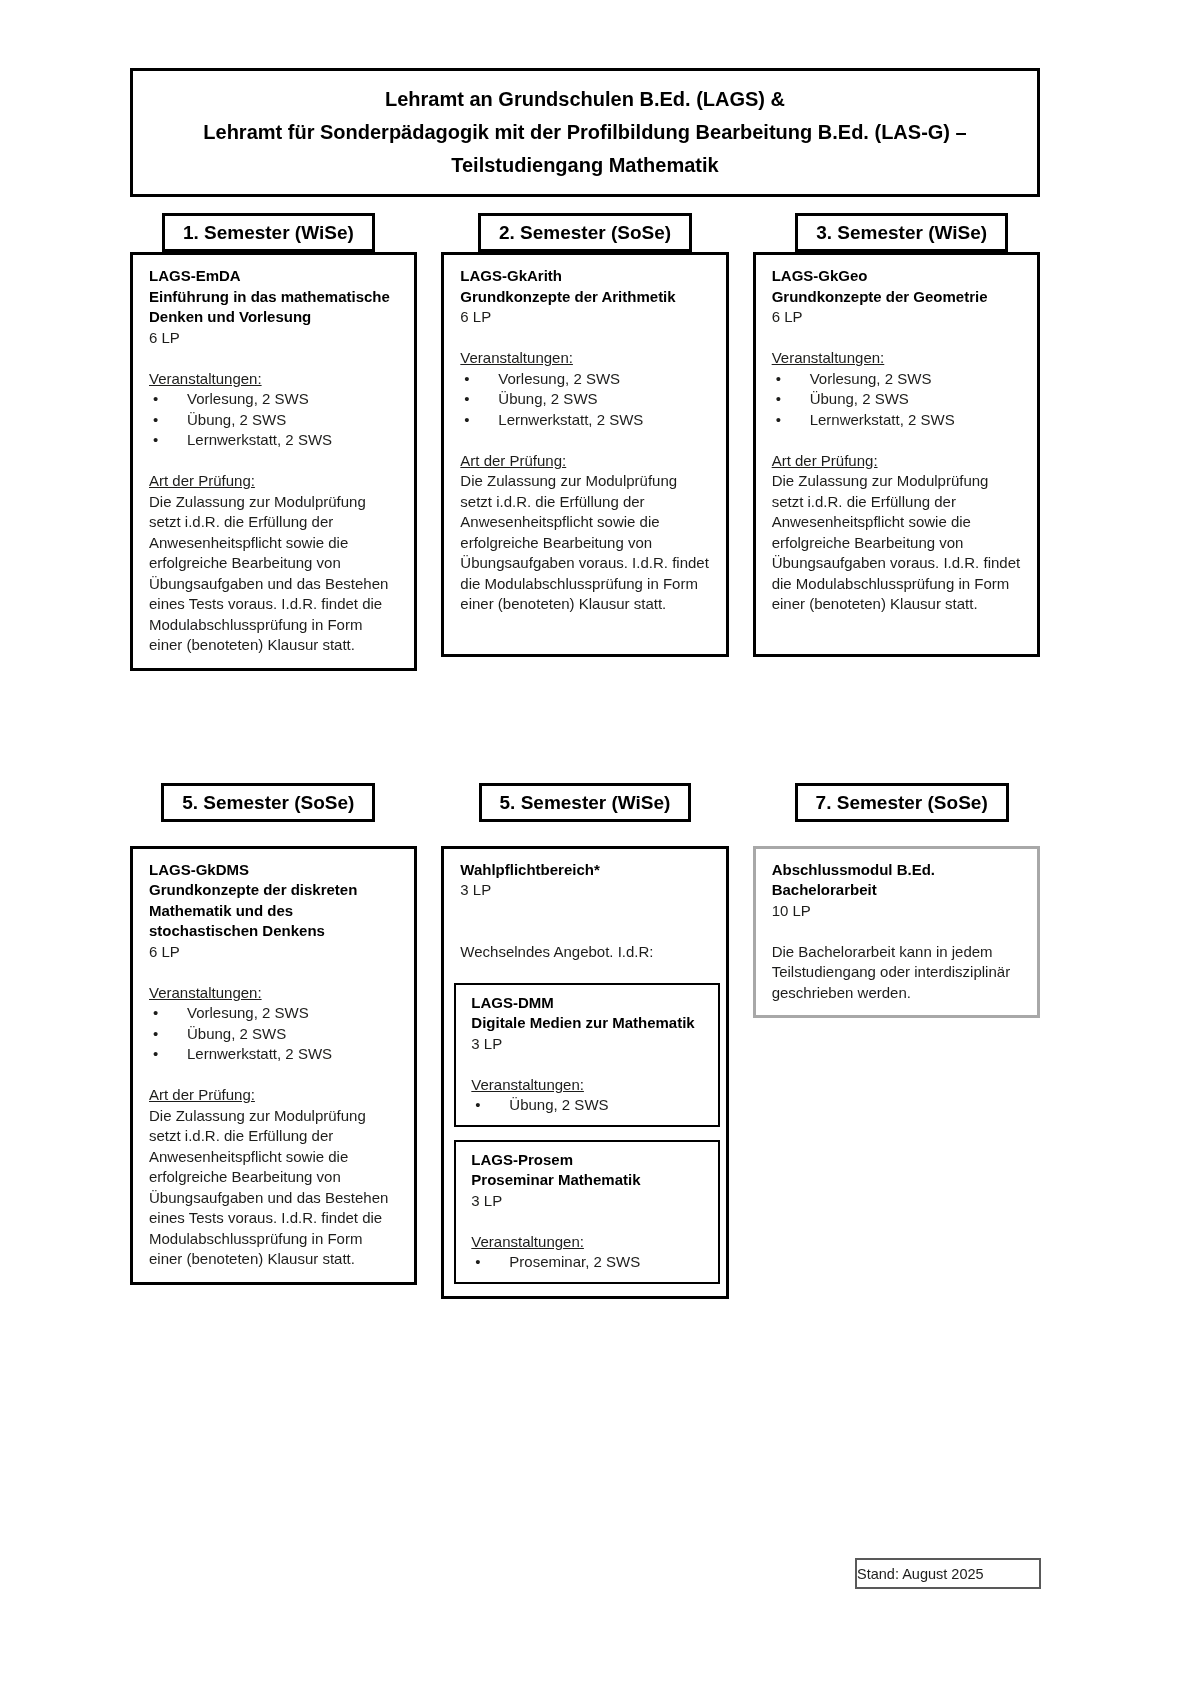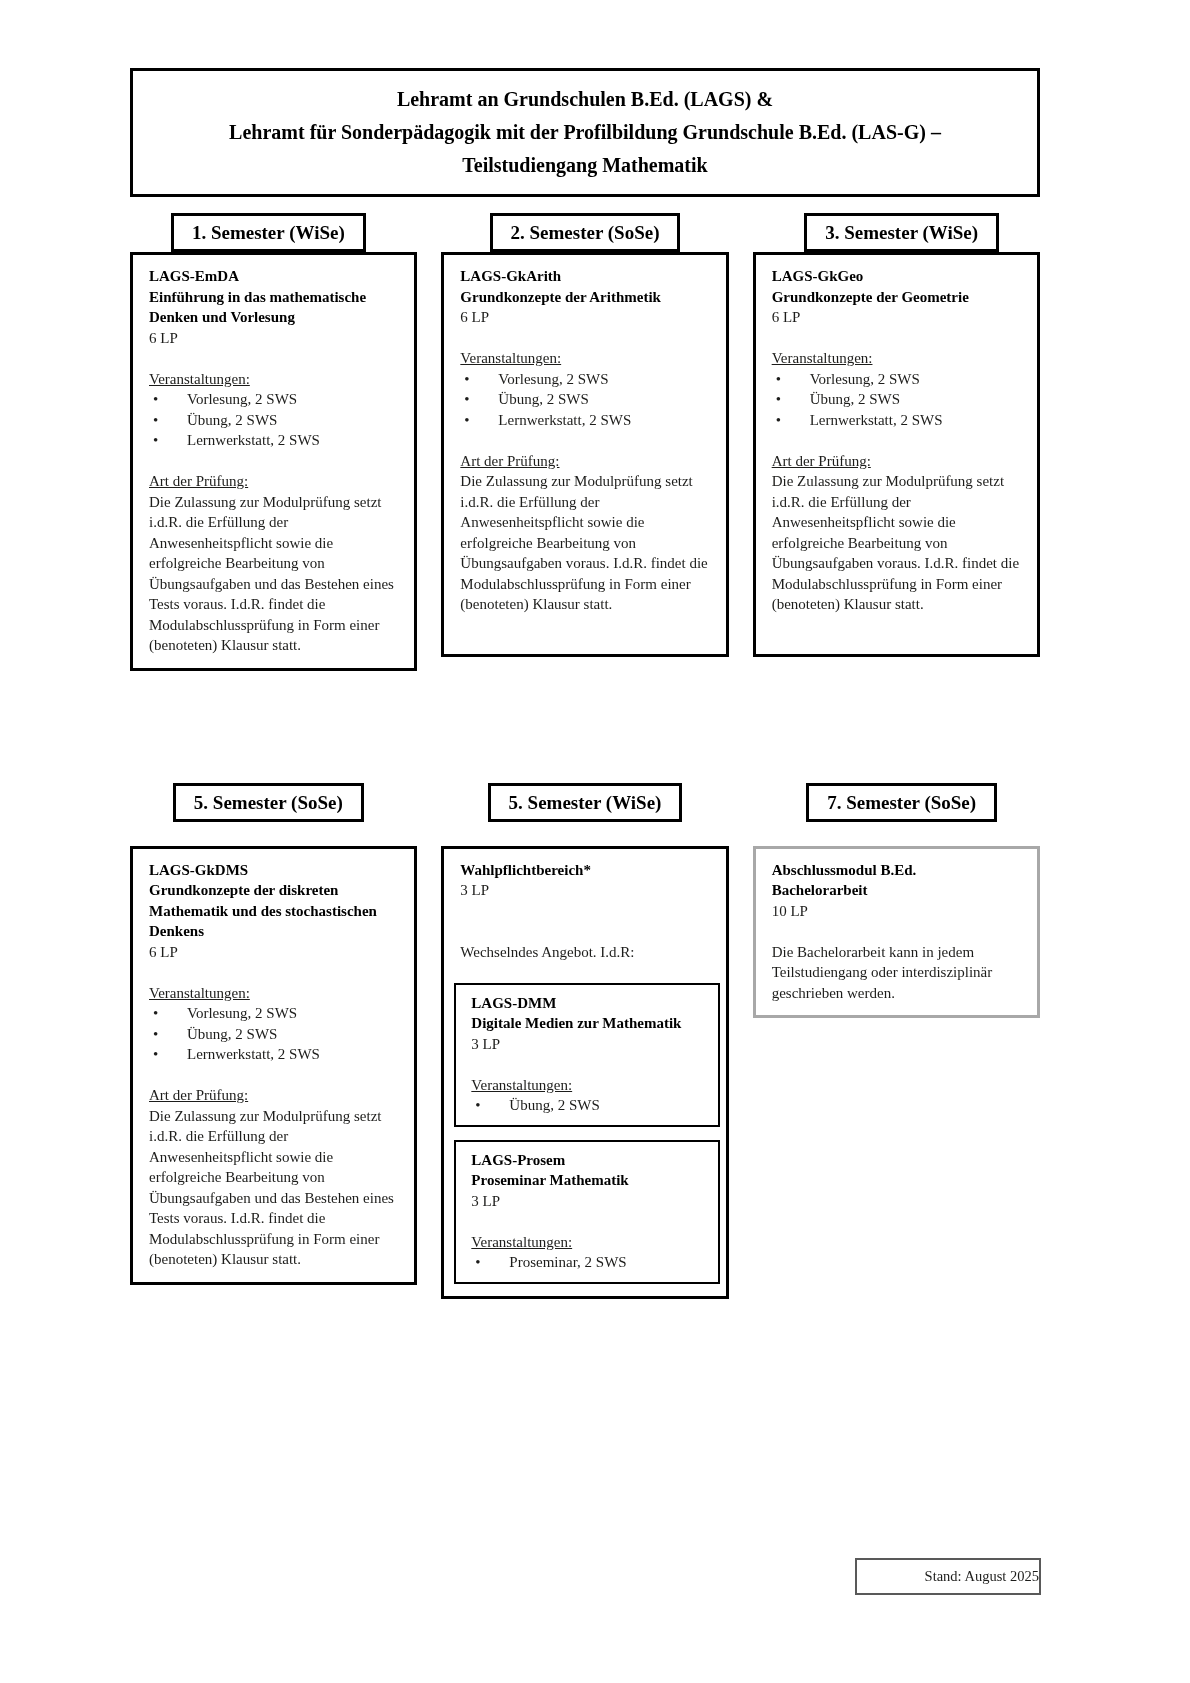--- a/index.html
+++ b/index.html
@@ -2,21 +2,21 @@
 <html><head>
 <meta charset="utf-8">
 <style>
   html, body { margin: 0; padding: 0; background: #ffffff; }
   body {
     width: 1190px; height: 1683px;
     font-family: "Liberation Sans", "DejaVu Sans", sans-serif;
     color: #1d1d1b;
     position: relative;
   }
-  .page { position: relative; width: 1190px; height: 1683px; overflow: hidden; font-family: Liberation Serif, serif; }
+  .page { position: relative; width: 1190px; height: 1683px; overflow: hidden; }
   .content { position: absolute; left: 130px; top: 68px; width: 910px; }
 
   .title-box {
     border: 3px solid #000;
     padding: 12px 24px;
     text-align: center;
     font-weight: bold;
     font-size: 20px;
     line-height: 33px;
     color: #000;
@@ -67,36 +67,36 @@
     border: 2px solid #000;
     box-sizing: border-box;
     padding: 8px 10px 9px 15px;
     margin: 0 -9px 13px -6px;
   }
   .inner-box:last-child { margin-bottom: 0; }
 
   .footer-box {
     position: absolute;
     left: 855px; top: 1558px;
-    width: 186px; height: 37px;
+    width: 186px; height: 31px;
     border: 2px solid #595959;
     box-sizing: border-box;
-    display: flex; align-items: center; justify-content: flex-end;
+    display: flex; align-items: center; justify-content: flex-start;
     font-size: 14.5px;
   }
 </style>
 </head>
 <body>
 
 <div class="page">
   <div class="content">
 
     <div class="title-box">
       <div>Lehramt an Grundschulen B.Ed. (LAGS) &amp;</div>
-      <div>Lehramt für Sonderpädagogik mit der Profilbildung Grundschule B.Ed. (LAS-G) –</div>
+      <div>Lehramt für Sonderpädagogik mit der Profilbildung Bearbeitung B.Ed. (LAS-G) –</div>
       <div>Teilstudiengang Mathematik</div>
     </div>
 
     <div class="sem-row">
       <div class="sem-header">1. Semester (WiSe)</div>
       <div class="sem-header">2. Semester (SoSe)</div>
       <div class="sem-header">3. Semester (WiSe)</div>
     </div>
 
     <div class="box-row">

